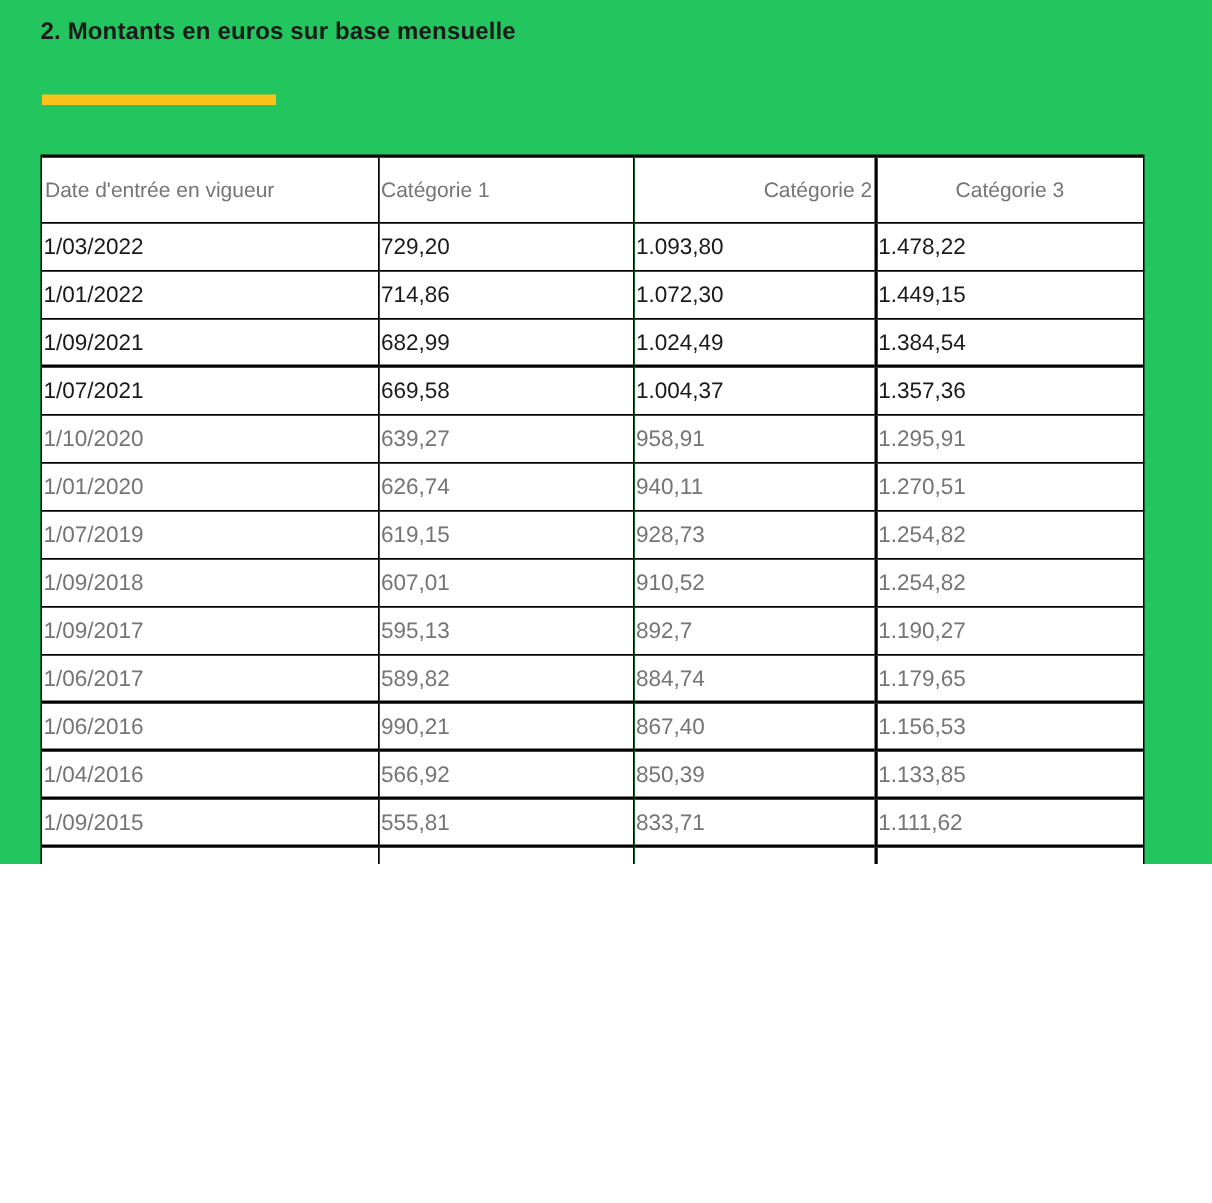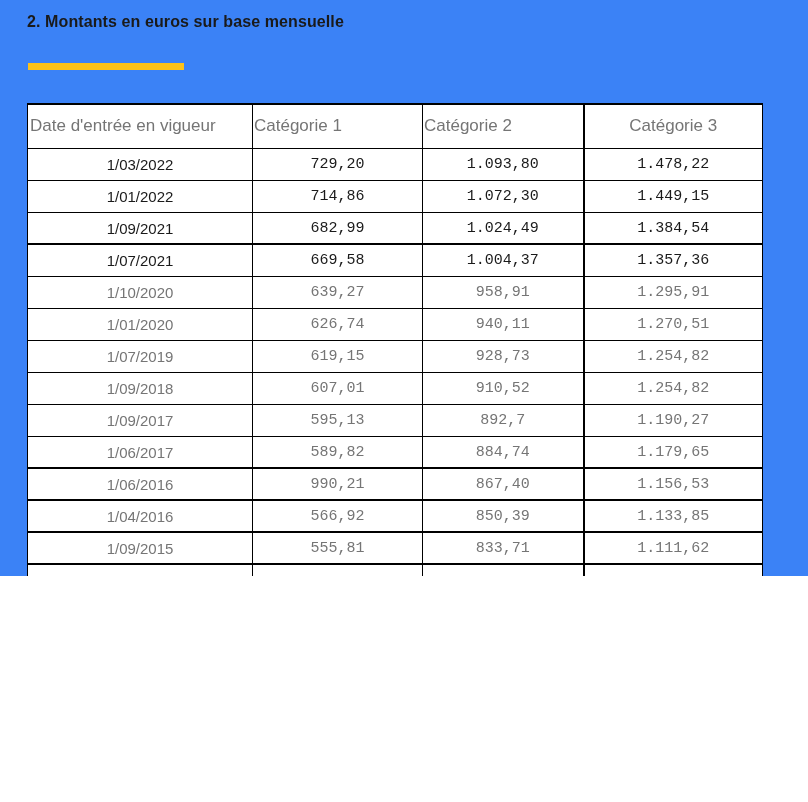--- a/index.html
+++ b/index.html
@@ -2,21 +2,21 @@
 <html><head>
 <meta charset="utf-8">
 <style>
   * { box-sizing: border-box; }
   html, body { margin: 0; padding: 0; background: #ffffff; }
   .page {
     position: relative;
     width: 808px;
     height: 576px;
     overflow: hidden;
-    background: #3b82f6;
+    background: #22c55e;
     font-family: "Liberation Sans", sans-serif;
   }
   .title {
     position: absolute;
     left: 27px;
     top: 13px;
     font-size: 16px;
     font-weight: bold;
     color: #1a1a1a;
     letter-spacing: 0.1px;
@@ -41,40 +41,40 @@
   table.amounts th, table.amounts td {
     border: 1px solid #000000;
     overflow: hidden;
     white-space: nowrap;
   }
   
   table.amounts thead th { border-top: 2px solid #000000; }
   table.amounts th {
     height: 44px;
     font-weight: normal;
-    font-size: 17px;
+    font-size: 14px;
     color: #757575;
     vertical-align: middle;
     background: #ffffff;
   }
   th.h-date { width: 225px; text-align: left; padding-left: 2px; }
   th.h-cat1 { width: 170px; text-align: left; }
-  th.h-cat2 { width: 161px; text-align: left; }
+  th.h-cat2 { width: 161px; text-align: right; }
   th.h-cat3 { width: 179px; text-align: center; margin-left: 48px; }
   
   .col-last { border-left: 2px solid #000000 !important; }
   table.amounts td {
     height: 32px;
     padding-top: 7px;
     font-size: 15px;
     vertical-align: top;
     background: #ffffff;
   }
-  td.c-date { text-align: center; padding-right: 1px; }
-  td.c-num  { text-align: center; font-family: Liberation Mono, monospace; }
+  td.c-date { text-align: left; padding-right: 1px; }
+  td.c-num  { text-align: left; }
   tr.row-dark td { color: #1a1a1a; }
   tr.row-gray td { color: #757575; }
   tr.thick-top td { border-top: 2px solid #000000; }
   tr.row-partial td { height: 30px; padding: 0; }
 </style>
 </head>
 <body>
 
 <div class="page">
 

